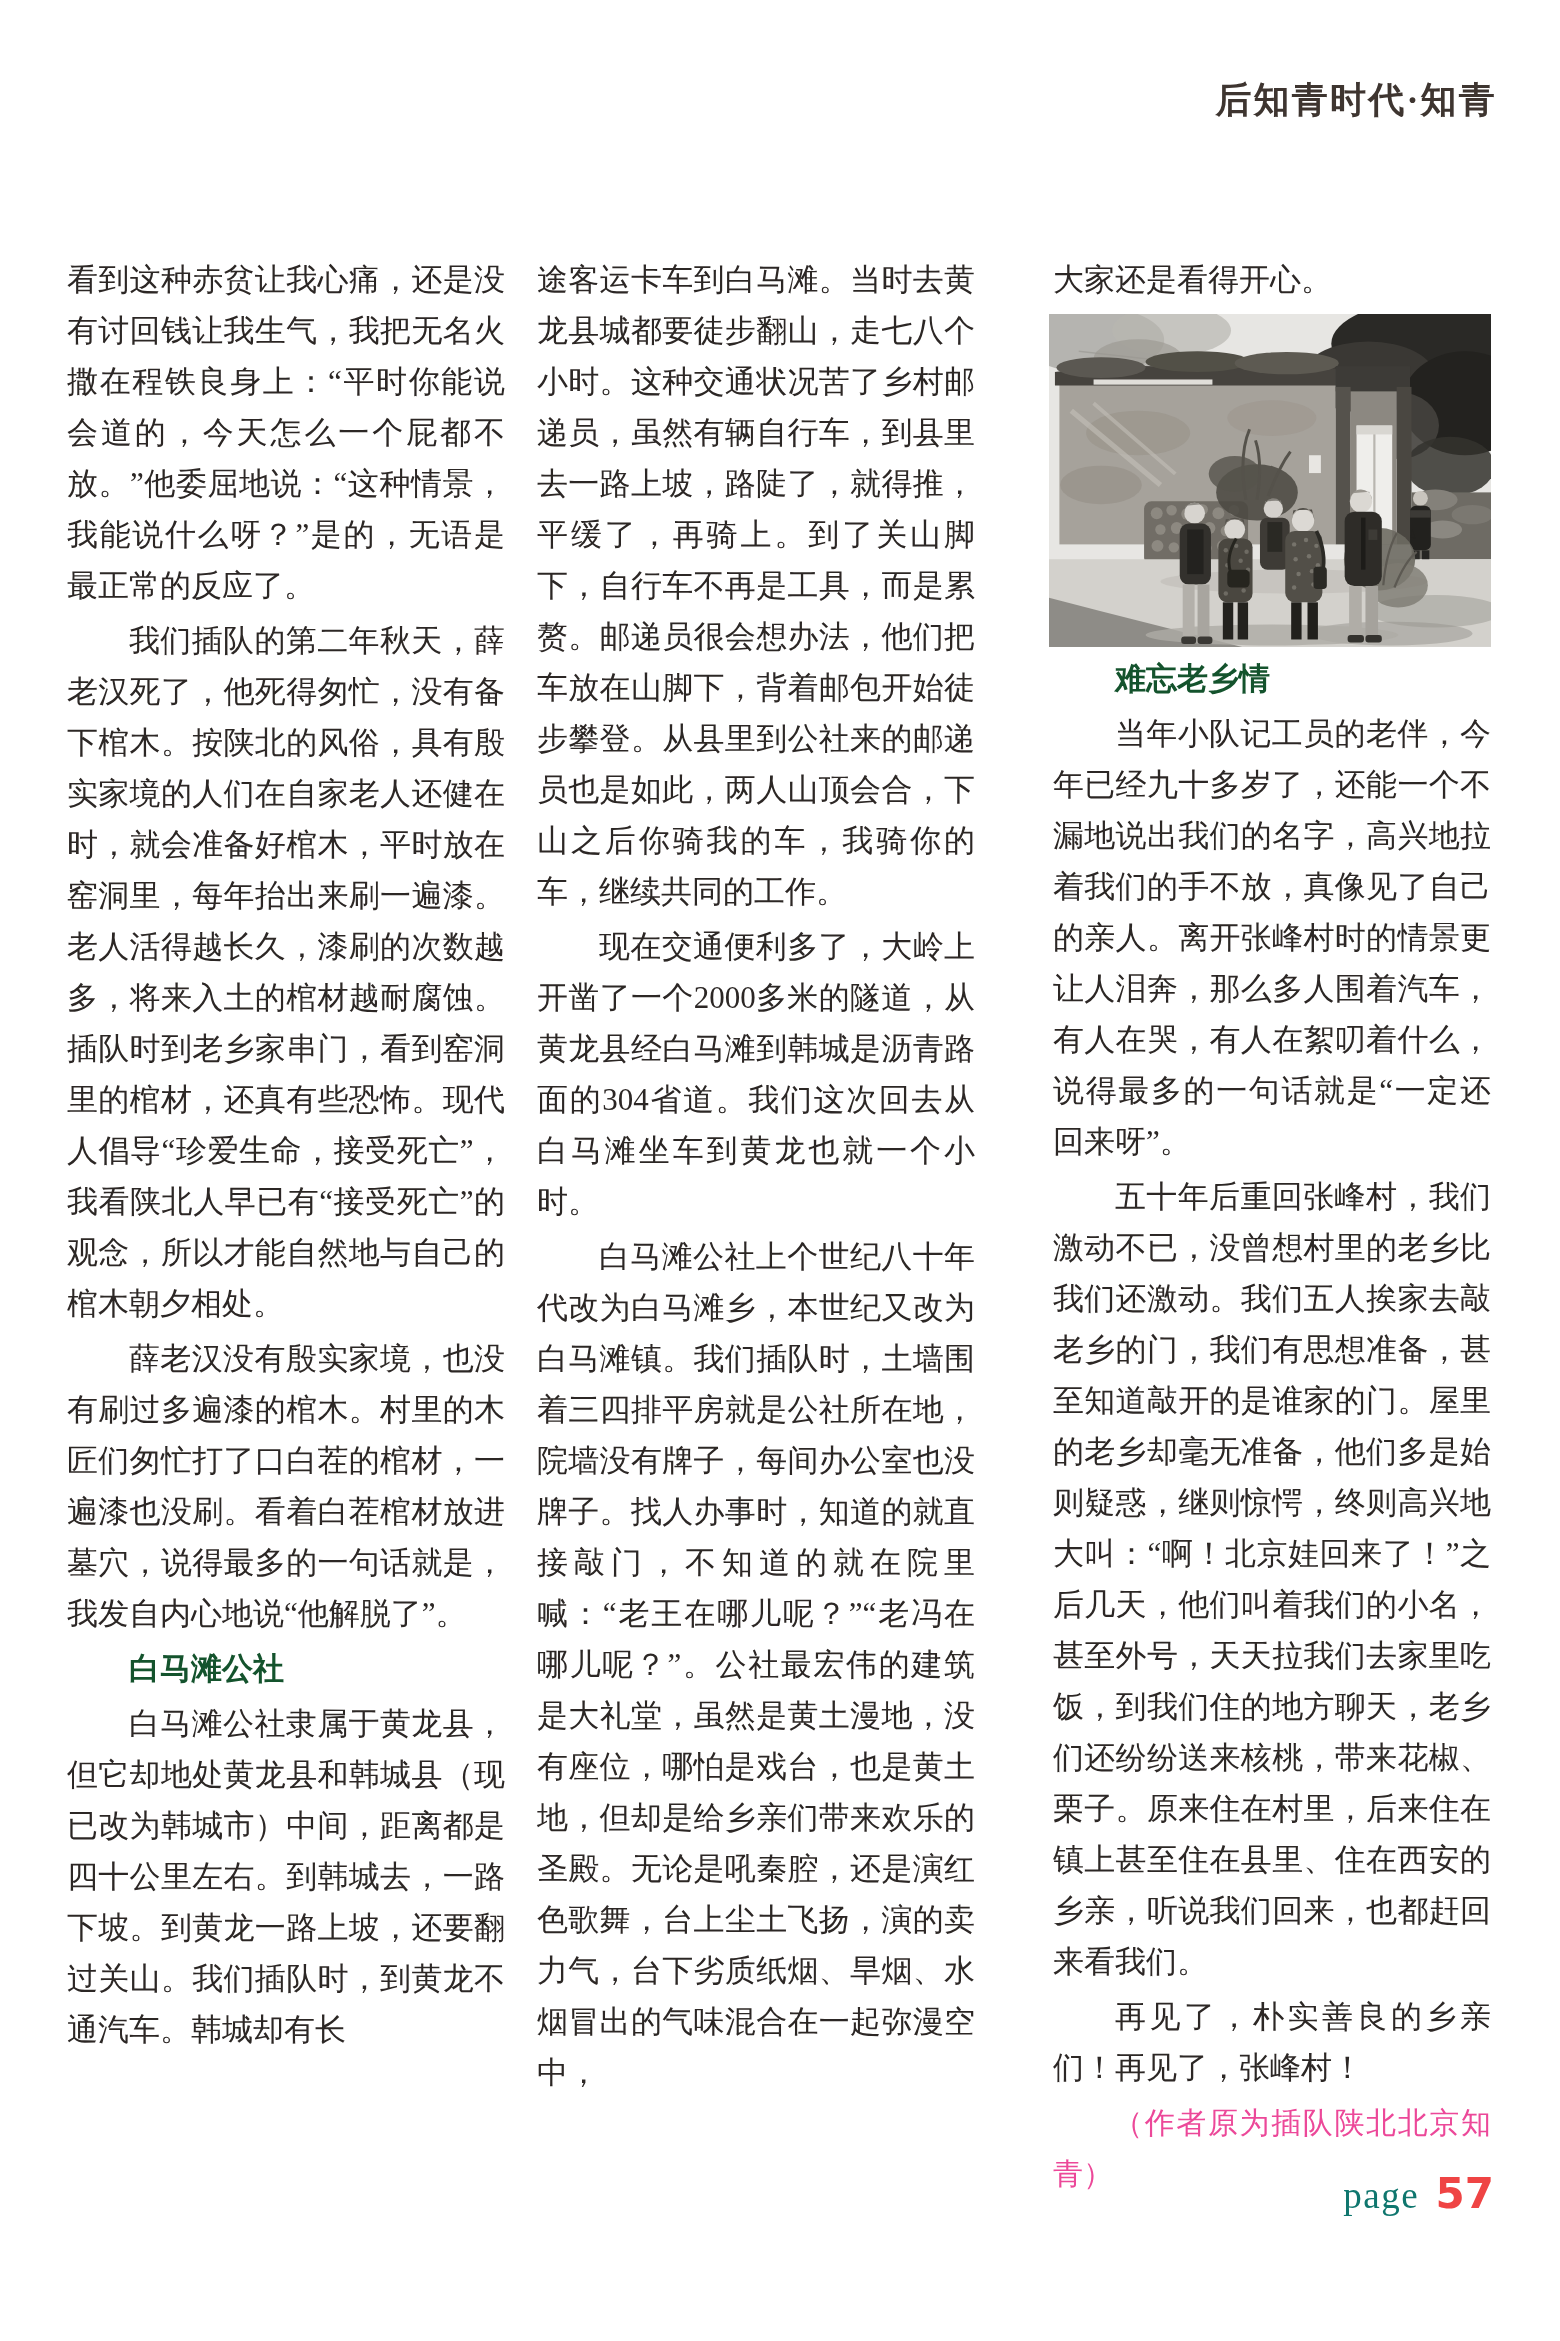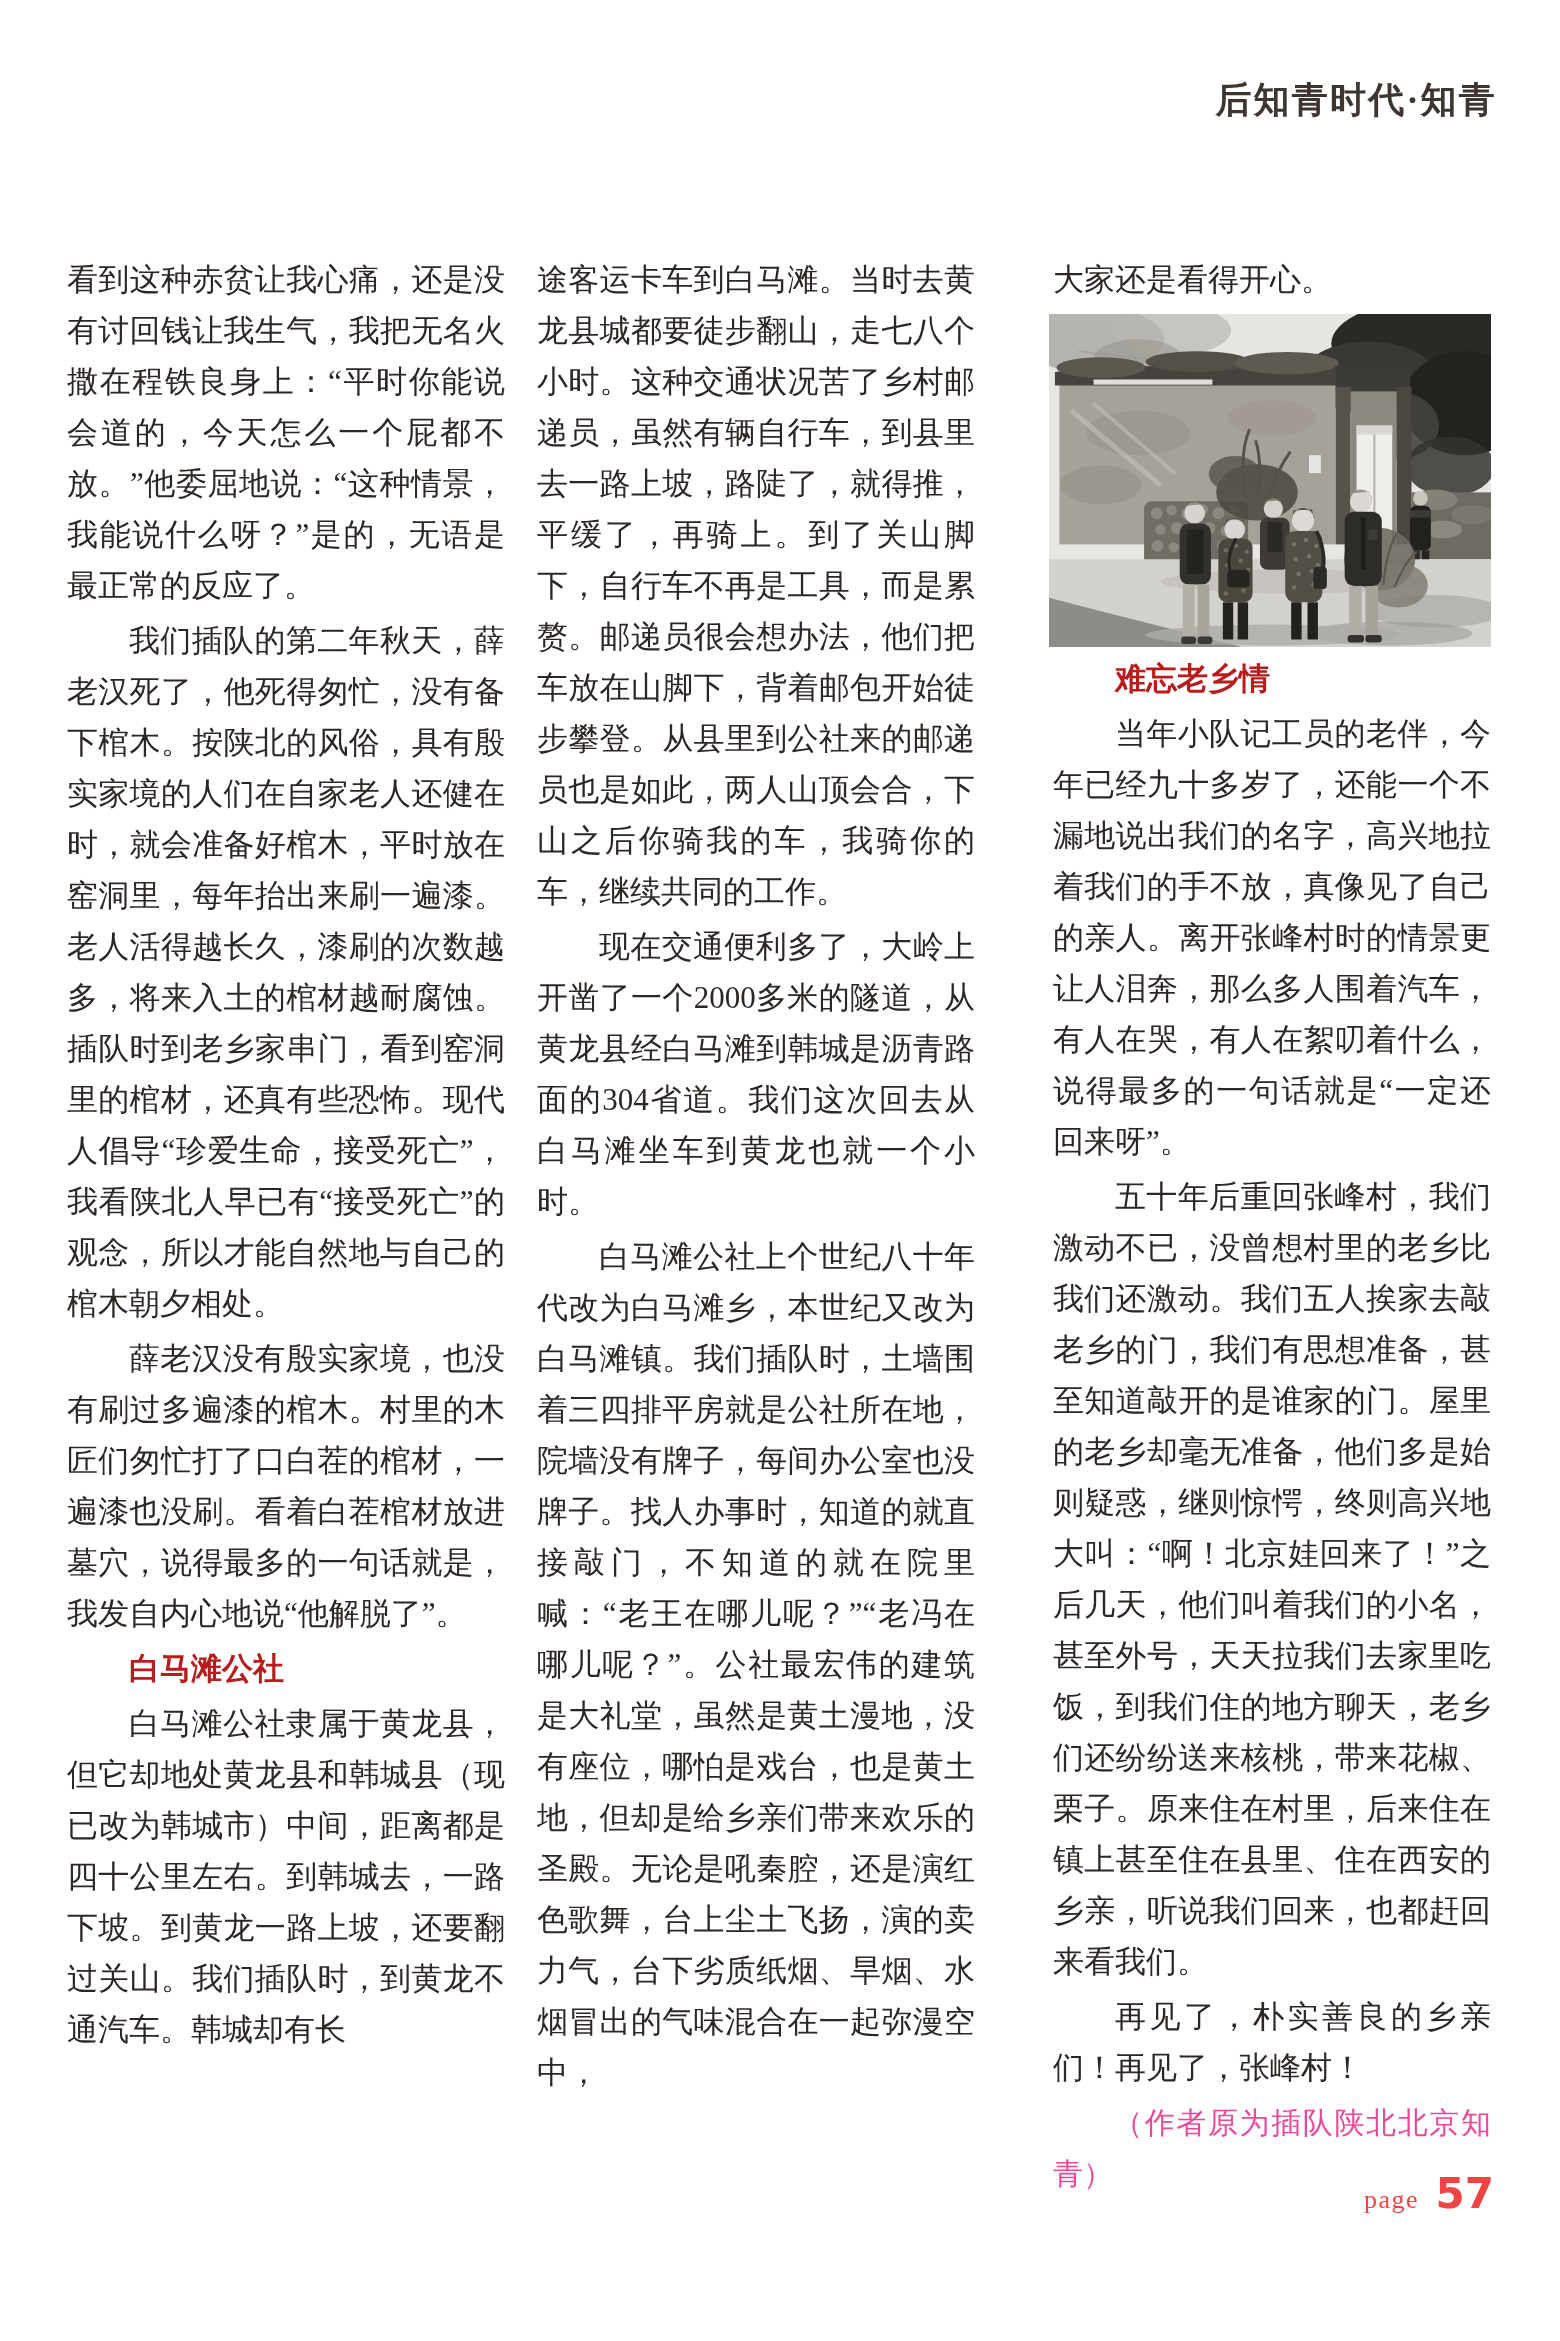--- a/index.html
+++ b/index.html
@@ -30,21 +30,21 @@
     color:#2c2725;
   }
   .col-1{left:63px;}
   .col-2{left:533px;}
   .col-3{left:1049px;}
   .col p{margin:4px;text-indent:2em;}
   .col p.noindent{text-indent:0;}
   .subhead{
     font-family:"Liberation Sans", sans-serif;
     font-weight:bold;
-    color:#b91c1c;
+    color:#14532d;
     text-indent:1.7em;
   }
   .photo-frame{
     width:442px;height:333px;
     margin:9px 0 6px 0;
     overflow:hidden;
     background:#e9e8e5;
   }
   .photo-frame svg{display:block;width:442px;height:333px;}
   .author-note{
@@ -54,23 +54,23 @@
   }
   .footer{
     position:absolute;
     right:67px;top:2169px;
     display:flex;
     align-items:baseline;
     gap:16.4px;
   }
   .page-word{
     font-family:"Liberation Serif", serif;
-    font-size:26px;
+    font-size:37px;
     letter-spacing:1.5px;
-    color:#ef4444;
+    color:#0f766e;
   }
   .page-num{
     font-family:"DejaVu Sans", sans-serif;
     font-size:42px;
     font-weight:600;
     color:#ef4444;
   }
 </style>
 </head>
 <body>

